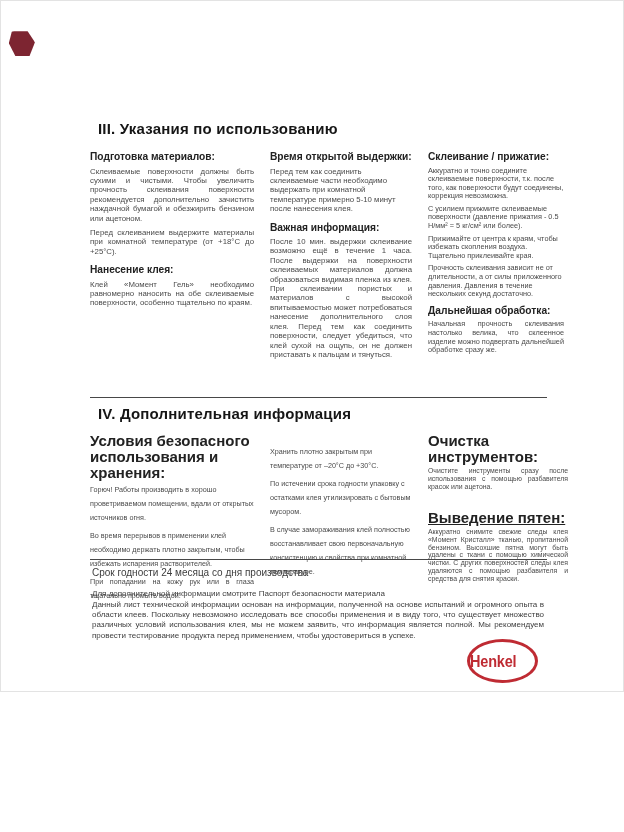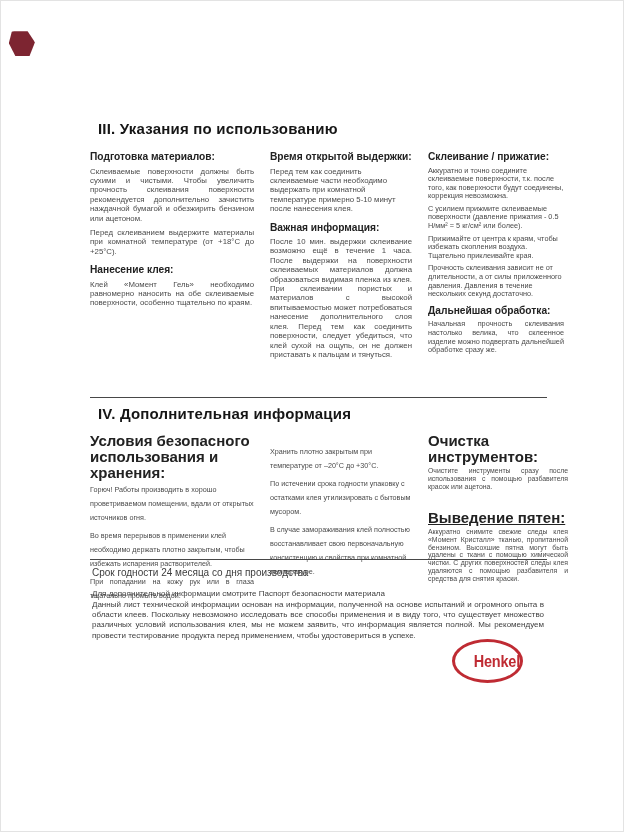--- a/index.html
+++ b/index.html
@@ -1,17 +1,17 @@
 <!DOCTYPE html>
 <html style="--red: #bf2b33;"><head>
 <meta charset="utf-8">
 <style>
   html,body{margin:0;padding:0;background:#ffffff;}
   .page{
-    position:relative;width:624px;height:832px;background:#fff;overflow:hidden;
+    position:relative;width:624px;height:692px;background:#fff;overflow:hidden;
     font-family:"Liberation Sans",sans-serif;color:#444;
     box-shadow:inset 0 0 0 1px #e3e3e3;
   }
   .blob{
     position:absolute;left:9px;top:30px;width:26px;height:27px;background:#7d2531;
     clip-path:polygon(18% 0,78% 8%,100% 52%,72% 100%,18% 92%,0 42%);
     transform:rotate(-8deg);
   }
   .sec-title{
     position:absolute;left:98px;width:448px;margin:0;
@@ -35,23 +35,23 @@
   #s4-cols .mt1{margin-top:19px;text-decoration:underline;}
   .rule{position:absolute;left:90px;width:457px;height:0;border:none;border-top:1px solid #474747;margin:0;}
   #rule1{top:397px;}
   #rule2{top:559px;}
   #shelf{position:absolute;left:92px;top:567px;font-size:10px;color:#3d3d3d;}
   #foot-block{position:absolute;left:92px;top:589px;width:452px;font-size:8px;color:#3d3d3d;}
   #foot-block .info{margin:0 0 2px;}
   #foot-block .disc{margin:0;text-align:justify;line-height:10.2px;}
   #foot-block .guar{margin:0;line-height:10.2px;}
   .logo{
-    position:absolute;left:452px;top:639px;width:71px;height:44px;box-sizing:border-box;
+    position:absolute;left:467px;top:639px;width:71px;height:44px;box-sizing:border-box;
     border:3px solid var(--red,#bf2b33);border-radius:50%;
-    display:flex;align-items:center;justify-content:flex-end;background:#fff;
+    display:flex;align-items:center;justify-content:flex-start;background:#fff;
   }
   .logo span{
     color:var(--red,#bf2b33);font-size:14.5px;font-weight:bold;letter-spacing:-.2px;
     transform:scaleY(1.12);
   }
 </style>
 </head>
 <body>
 
 <div class="page">

